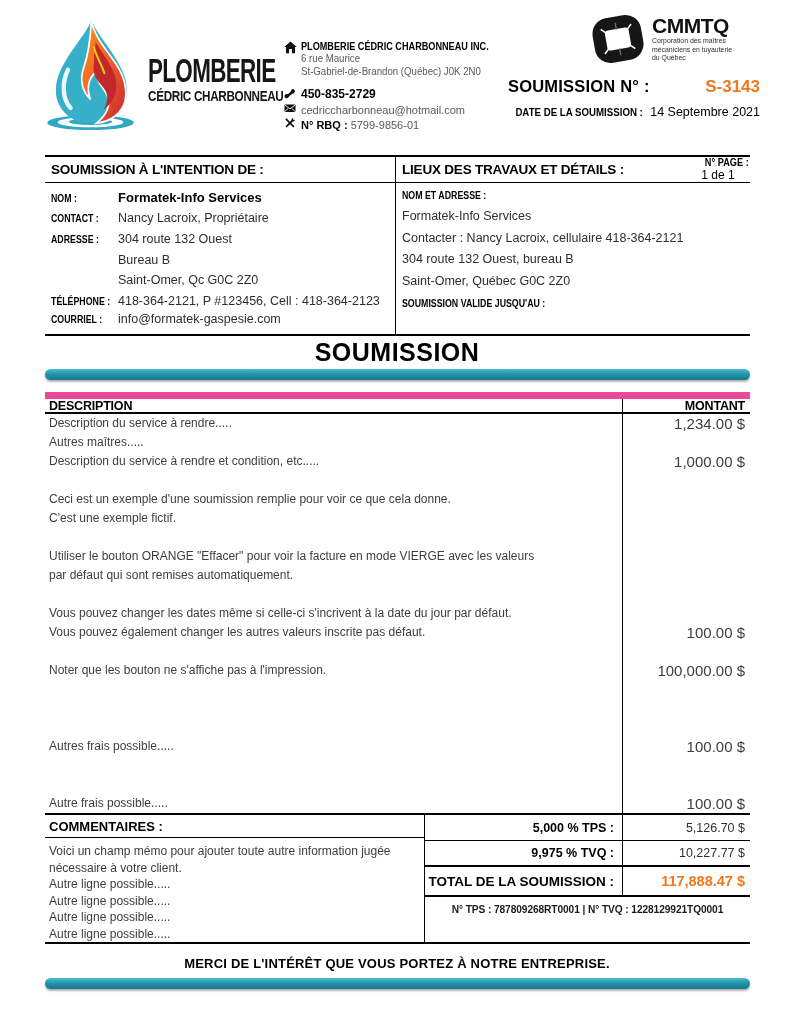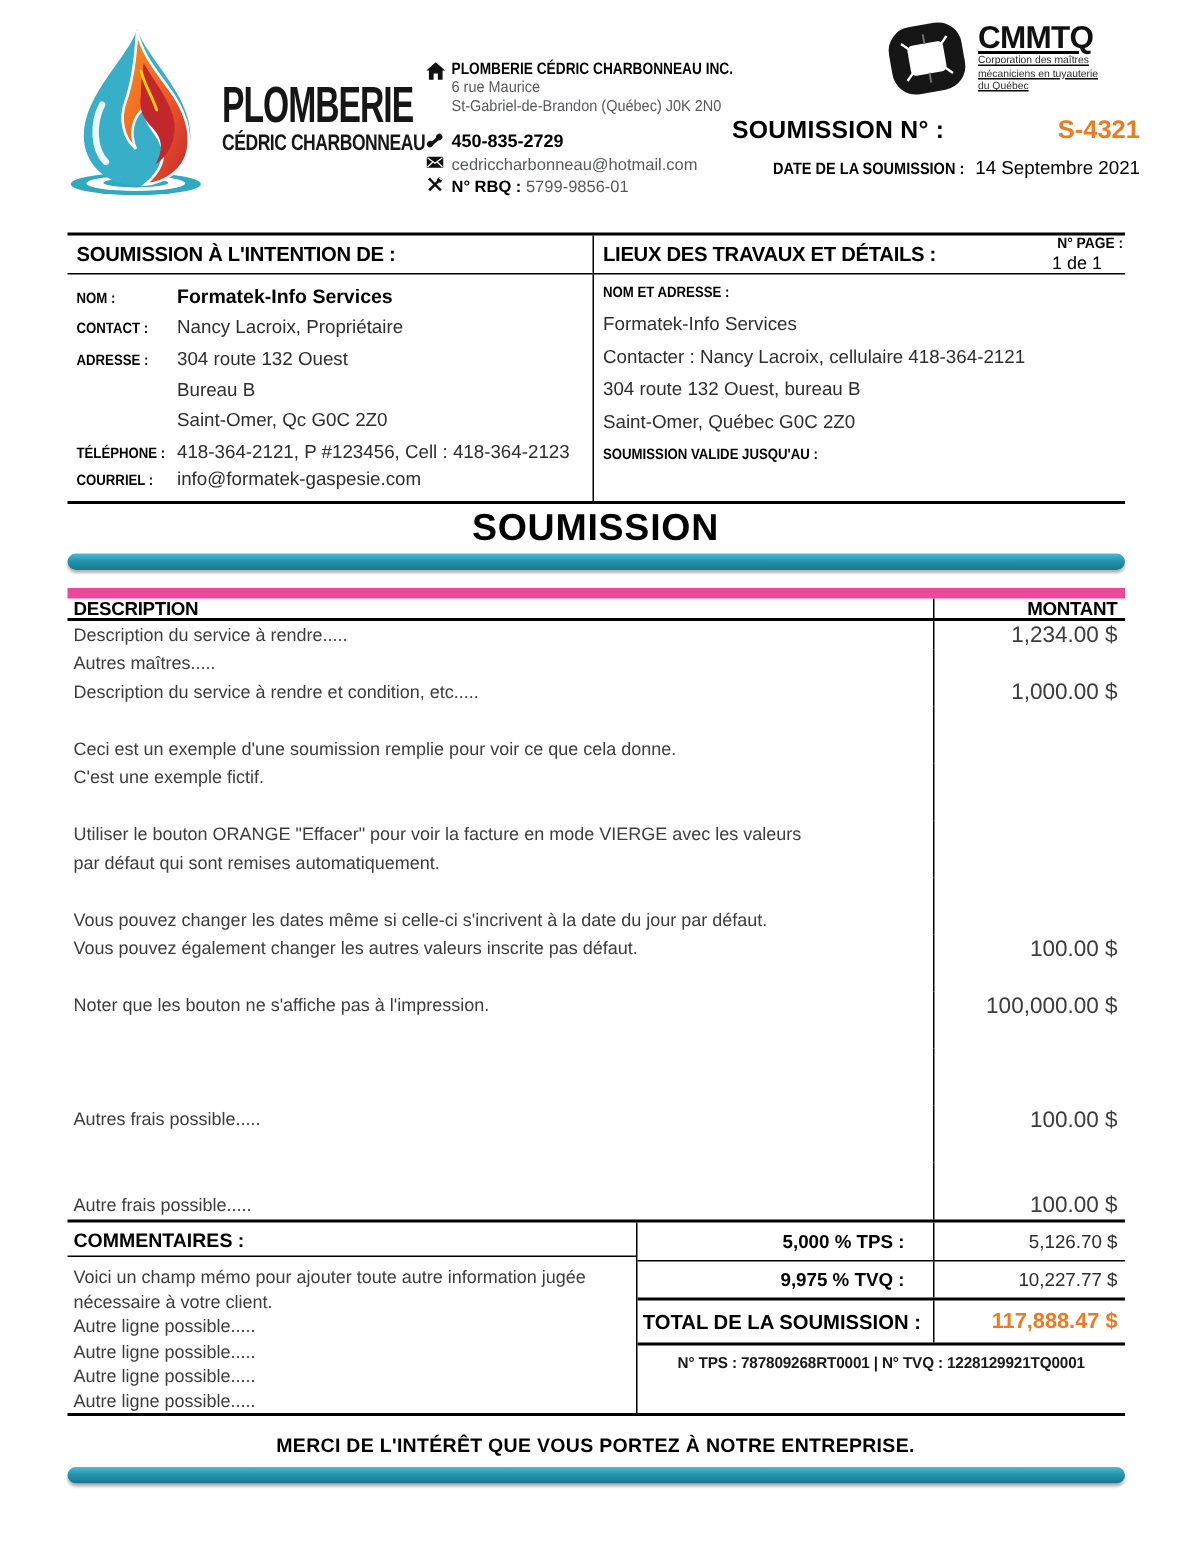--- a/index.html
+++ b/index.html
@@ -28,27 +28,27 @@
   .comp-addr { font-size:10.5px; color:#58595b; line-height:12.5px; white-space:nowrap;
                transform:scaleX(.92); transform-origin:left; }
   .comp-gap { height:5px; }
   .comp-phone { font-size:12px; font-weight:bold; }
   .comp-mail { font-size:11px; color:#58595b; margin-top:3px; }
   .comp-rbq { font-size:11px; margin-top:3px; white-space:nowrap; }
   .comp-rbq b { font-weight:bold; }
   .comp-rbq span.val { color:#58595b; }
   .mt3 { margin-top:5px; }
   .hdr-right { margin-left:auto; width:276px; flex:none; }
-  .cmmtq { display:flex; justify-content:flex-end; align-items:center;text-decoration:underline; }
+  .cmmtq { display:flex; justify-content:flex-end; align-items:center; }
   .cmmtq-icon { width:58px; height:50px; flex:none; }
   .cmmtq-txt { margin-left:5px; width:112px; }
   .cmmtq-acro { font-size:21px; font-weight:bold; letter-spacing:-0.5px; line-height:20px; color:#111; }
   .cmmtq-sub { font-size:6.9px; line-height:7.6px; color:#2c2c2c; margin-top:1px; }
   .soum-no { display:flex; justify-content:space-between; align-items:baseline; margin-top:13px; padding-right:4px; }
-  .soum-no-label { font-size:16.5px; font-weight:bold; letter-spacing:0.2px; }
+  .soum-no-label { font-size:16.5px; font-weight:bold; letter-spacing:0.2px;margin-left:20px; }
   .soum-no-value { font-size:17px; font-weight:bold; color:#F0781E; }
   .soum-date { display:flex; justify-content:flex-end; align-items:baseline; margin-top:8px; padding-right:4px; }
   .soum-date-label { font-size:11px; font-weight:bold; transform:scaleX(.88); transform-origin:right; white-space:nowrap; }
   .soum-date-value { font-size:12.5px; margin-left:7px; white-space:nowrap; }
   
   .parties { position:absolute; top:155px; left:45px; width:705px; height:181px;
              border-top:2.5px solid #000; border-bottom:2.5px solid #000; display:flex; }
   .party-left { width:350px; flex:none; }
   .party-right { flex:1; border-left:1.5px solid #000; }
   .party-head { height:26px; border-bottom:1px solid #000; display:flex; align-items:center;
@@ -96,21 +96,21 @@
   .comments-head { height:23px; border-bottom:1px solid #000; display:flex; align-items:center;
                    padding-left:4px; font-size:13px; font-weight:bold; }
   .comments-body { padding:5px 4px 0 4px; font-size:12px; color:#3d3d3d; line-height:16.5px; }
   .totals-right { flex:1; display:flex; flex-direction:column; }
   .t-row { display:flex; }
   .t-label { flex:1; display:flex; align-items:center; justify-content:flex-end; padding-right:8px; }
   .t-amt { width:128px; flex:none; border-left:1px solid #000; display:flex; align-items:center;
            justify-content:flex-end; padding-right:5px; }
   .row-subtotal { height:23px; border-bottom:1px solid #000; }
   .row-subtotal .t-label, .row-subtotal .t-amt { font-size:13px; font-weight:bold; }
-  .row-tax { height:26px; border-bottom:1px solid #000;gap:11px; }
+  .row-tax { height:26px; border-bottom:1px solid #000; }
   .row-tax .t-label { font-size:12.5px; font-weight:bold; }
   .row-tax .t-amt { font-size:12.5px; color:#2e2e2e; }
   .row-tax2 { border-bottom:2px solid #000; }
   .row-grand { height:30px; border-bottom:2px solid #000; }
   .row-grand .t-label { font-size:13.5px; font-weight:bold; }
   .row-grand .t-amt { font-size:14.5px; font-weight:bold; color:#F0781E; }
   .row-taxnum { height:24px; display:flex; align-items:center; justify-content:center;
                 font-size:10.5px; font-weight:bold; color:#1a1a1a; letter-spacing:-0.1px;
                 transform:scaleX(.97); }
   
@@ -215,21 +215,21 @@
         </svg>
         <div class="cmmtq-txt">
           <div class="cmmtq-acro">CMMTQ</div>
           <div class="cmmtq-sub">Corporation des maîtres</div>
           <div class="cmmtq-sub">mécaniciens en tuyauterie</div>
           <div class="cmmtq-sub">du Québec</div>
         </div>
       </div>
       <div class="soum-no">
         <span class="soum-no-label">SOUMISSION N° :</span>
-        <span class="soum-no-value">S-4321</span>
+        <span class="soum-no-value">S-3143</span>
       </div>
       <div class="soum-date">
         <span class="soum-date-label">DATE DE LA SOUMISSION :</span>
         <span class="soum-date-value">14 Septembre 2021</span>
       </div>
     </div>
   </div>
 
   <div class="parties">
     <div class="party-left">

